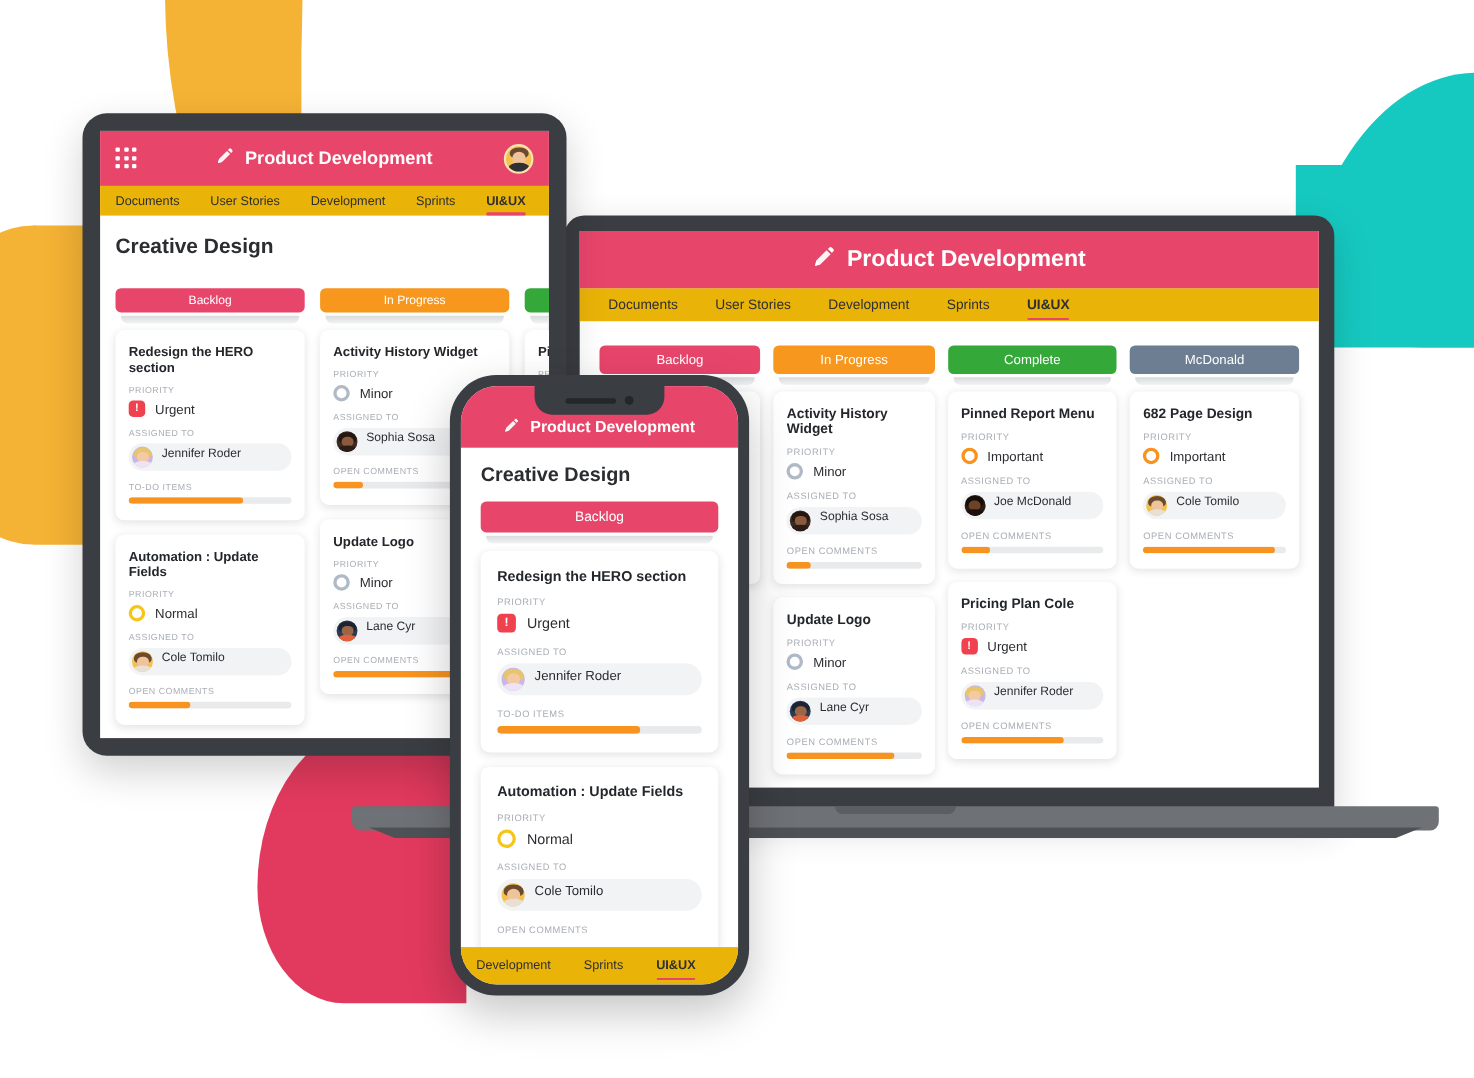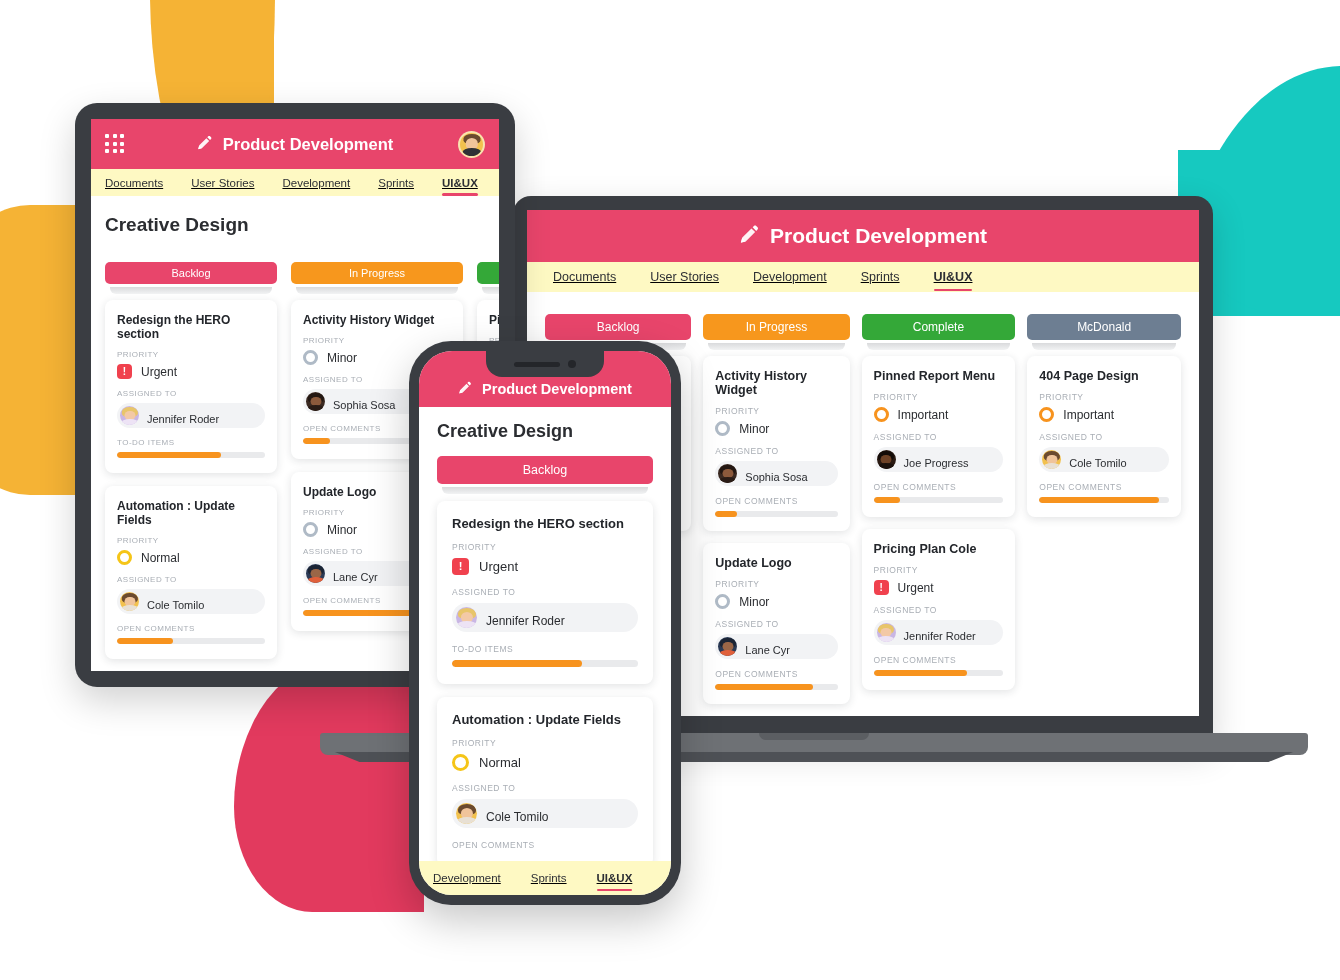--- a/index.html
+++ b/index.html
@@ -165,22 +165,22 @@
   }
   .avatar-head .body {
     position: absolute; left: 50%; bottom: -6%;
     transform: translateX(-50%);
     width: 84%; height: 40%;
     background: #2F3136; border-radius: 50% 50% 0 0;
   }
 
   
   .tabbar {
-    background: #fef9c3;
-    display: flex; align-items: center; text-decoration: underline;
+    background: #eab308;
+    display: flex; align-items: center;
   }
   .tabbar .tab {
     color: #2D2F34;
     position: relative;
     white-space: nowrap;
   }
   .tabbar .tab.active { font-weight: bold; }
   .tabbar .tab.active::after {
     content: ""; position: absolute; left: 0; right: 0; bottom: -7px;
     height: 2.5px; background: #E8456B; border-radius: 2px;
@@ -226,21 +226,21 @@
   .ring {
     border-radius: 50%;
     border-style: solid;
     box-sizing: border-box;
   }
   .ring.important { border-color: #F7931E; }
   .ring.normal    { border-color: #F5C518; }
   .ring.minor     { border-color: #AFBAC6; }
 
   .assignee {
-    display: flex; align-items: flex-end;
+    display: flex; align-items: flex-start;
     background: #F2F3F5;
     border-radius: 999px;
   }
   .assignee .name { color: #2B2D31; white-space: nowrap; }
   .ava {
     border-radius: 50%; overflow: hidden; position: relative; flex: none;
   }
   .ava .hair { position: absolute; left: 50%; top: 4%; transform: translateX(-50%);
                width: 86%; height: 52%; border-radius: 50% 50% 36% 36%; }
   .ava .face { position: absolute; left: 50%; top: 24%; transform: translateX(-50%);
@@ -378,21 +378,21 @@
                   <div class="ring important" style="width:15px;height:15px;border-width:3px;"></div>
                   <div class="prio-text" style="font-size:12px;">Important</div>
                 </div>
                 <div class="meta-label" style="font-size:8.5px; margin-top:10px;">ASSIGNED TO</div>
                 <div class="assignee" style="margin-top:5px; padding:3px 11px 3px 3px; gap:8px;">
                   <div class="ava" style="width:19px;height:19px;background:#2A1A12;">
                     <div class="hair" style="background:#140C08;"></div>
                       <div class="face" style="background:#6E4226;"></div>
                       <div class="body" style="background:#1B110C;"></div>
                   </div>
-                  <div class="name" style="font-size:11px;">Joe Progress</div>
+                  <div class="name" style="font-size:11px;">Joe McDonald</div>
                 </div>
                 <div class="meta-label" style="font-size:8.5px; margin-top:10px;">OPEN COMMENTS</div>
                 <div class="bar-track" style="height:6px; margin-top:5px;">
                   <div class="bar-fill" style="width:20%;"></div>
                 </div>
               </div>
 
               <div class="card" style="margin-top:12px; padding:13px 12px 14px;">
                 <div class="card-title" style="font-size:12.5px;">Pricing Plan Cole</div>
                 <div class="meta-label" style="font-size:8.5px; margin-top:9px;">PRIORITY</div>
@@ -414,21 +414,21 @@
                   <div class="bar-fill" style="width:72%;"></div>
                 </div>
               </div>
             </div>
 
             <div class="col" style="width:166px;">
               <div class="col-head canceled" style="padding:6px 0; font-size:12px;">McDonald</div>
               <div class="col-shadow"></div>
 
               <div class="card" style="margin-top:6px; padding:13px 12px 14px;">
-                <div class="card-title" style="font-size:12.5px;">404 Page Design</div>
+                <div class="card-title" style="font-size:12.5px;">682 Page Design</div>
                 <div class="meta-label" style="font-size:8.5px; margin-top:9px;">PRIORITY</div>
                 <div class="prio-row" style="gap:9px; margin-top:5px;">
                   <div class="ring important" style="width:15px;height:15px;border-width:3px;"></div>
                   <div class="prio-text" style="font-size:12px;">Important</div>
                 </div>
                 <div class="meta-label" style="font-size:8.5px; margin-top:10px;">ASSIGNED TO</div>
                 <div class="assignee" style="margin-top:5px; padding:3px 11px 3px 3px; gap:8px;">
                   <div class="ava" style="width:19px;height:19px;background:#F2C14E;">
                     <div class="hair" style="background:#6B4A2F;"></div>
                       <div class="face" style="background:#F0C49B;"></div>

